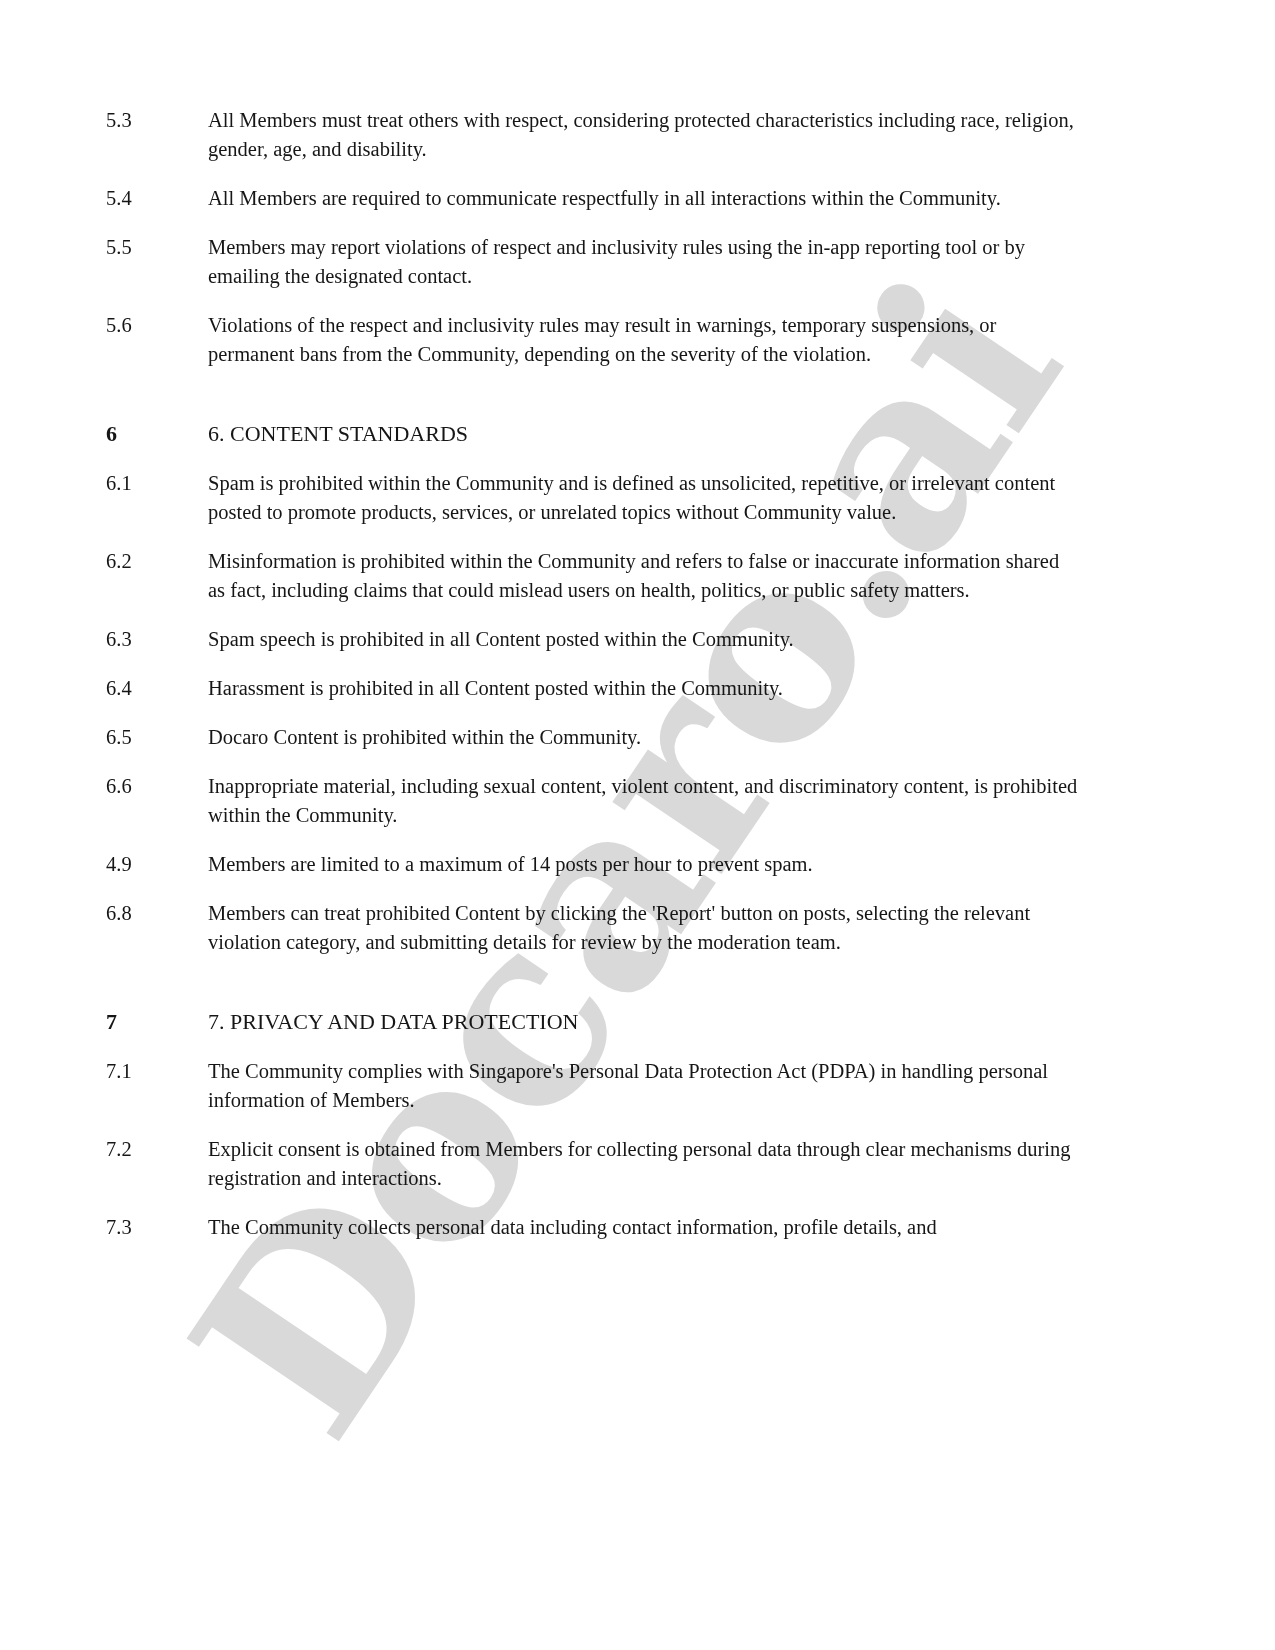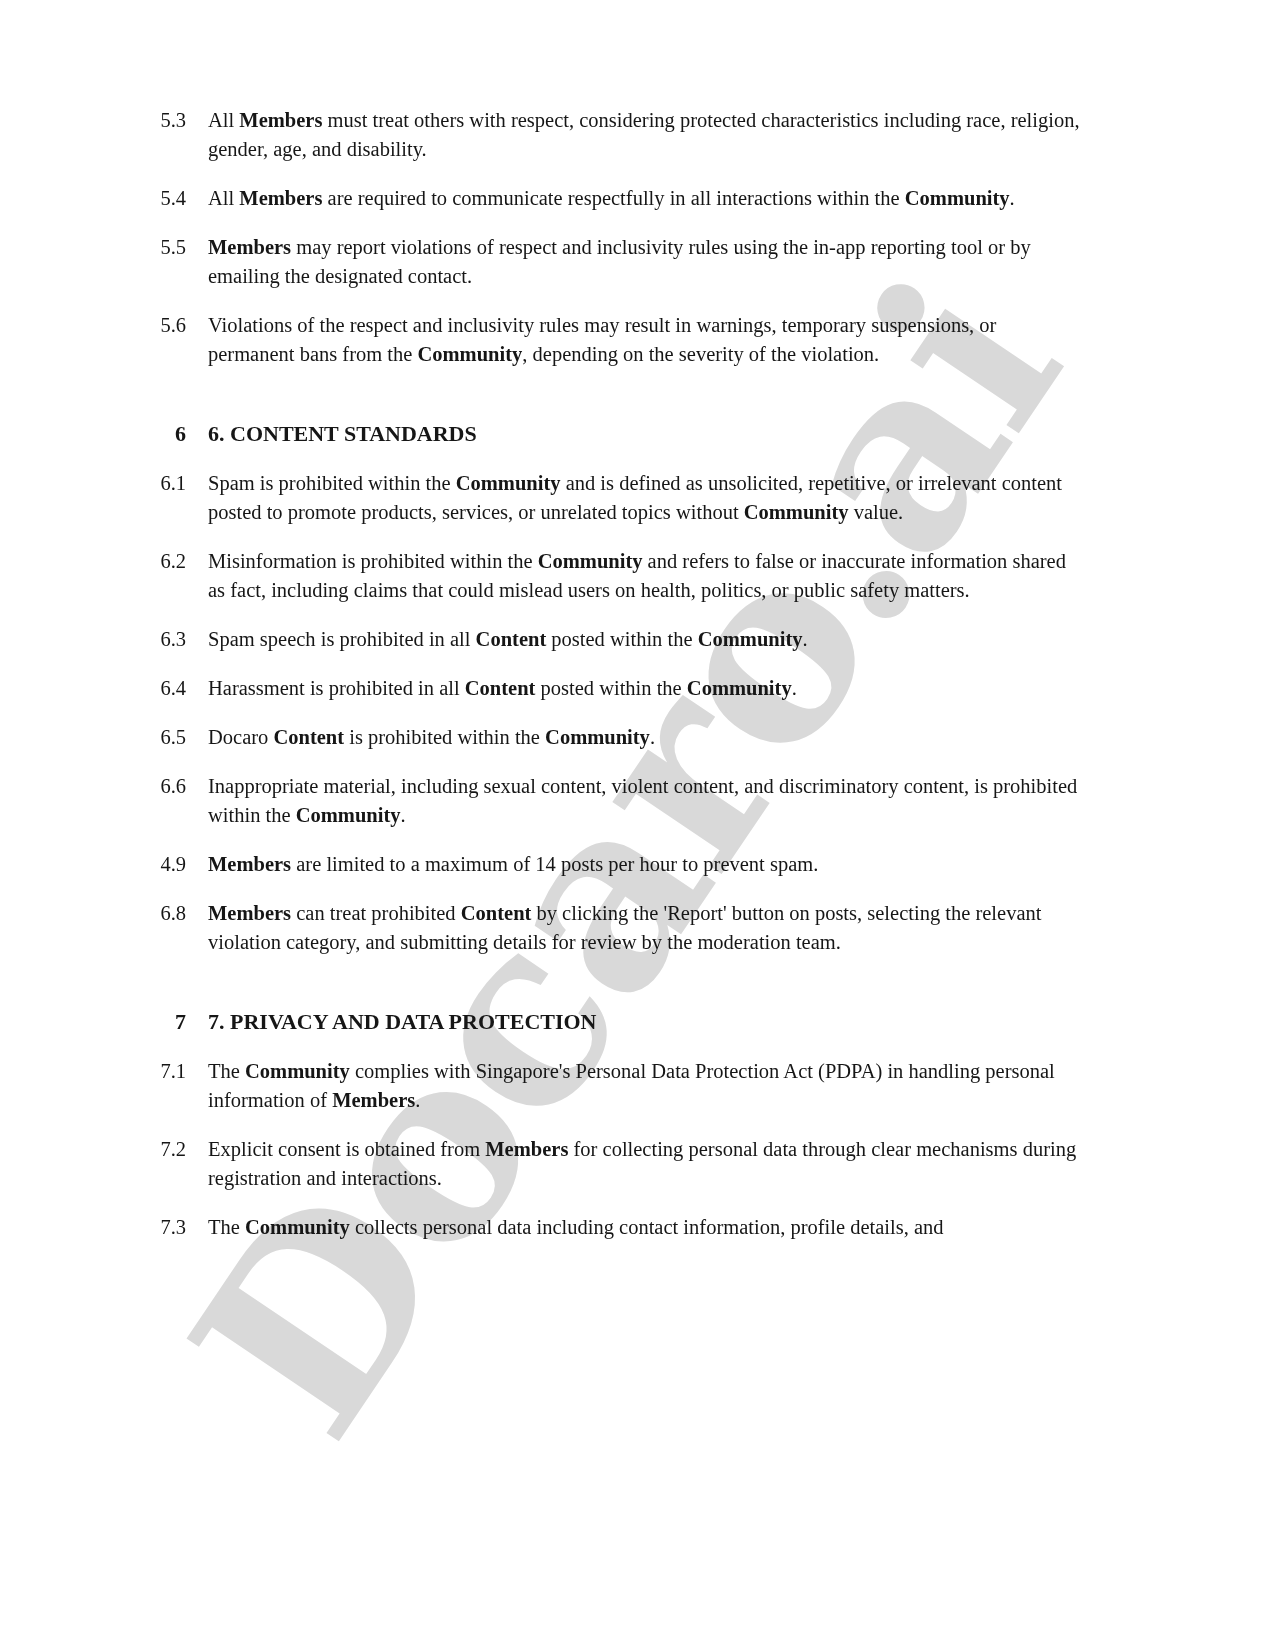--- a/index.html
+++ b/index.html
@@ -36,31 +36,30 @@
     padding: 106px 0 0 106px;
   }
   .row {
     display: flex;
     align-items: flex-start;
     margin-bottom: 20px;
   }
   .num {
     flex: none;
     width: 80px;
-    text-align: right;
     font-size: 20.5px;
     line-height: 29px;
   }
   .body {
     margin-left: 22px;
     width: 872px;
     font-size: 20.5px;
     line-height: 29px;
   }
-  .body strong, .num strong { font-weight: 700; }
+  .body strong, .num strong { font-weight: 400; }
   .heading-row {
     margin-top: 50px;
     font-weight: 700;
   }
   .heading-row .num,
   .heading-row .body {
     font-size: 22px;
     line-height: 30px;
   }
 </style>

